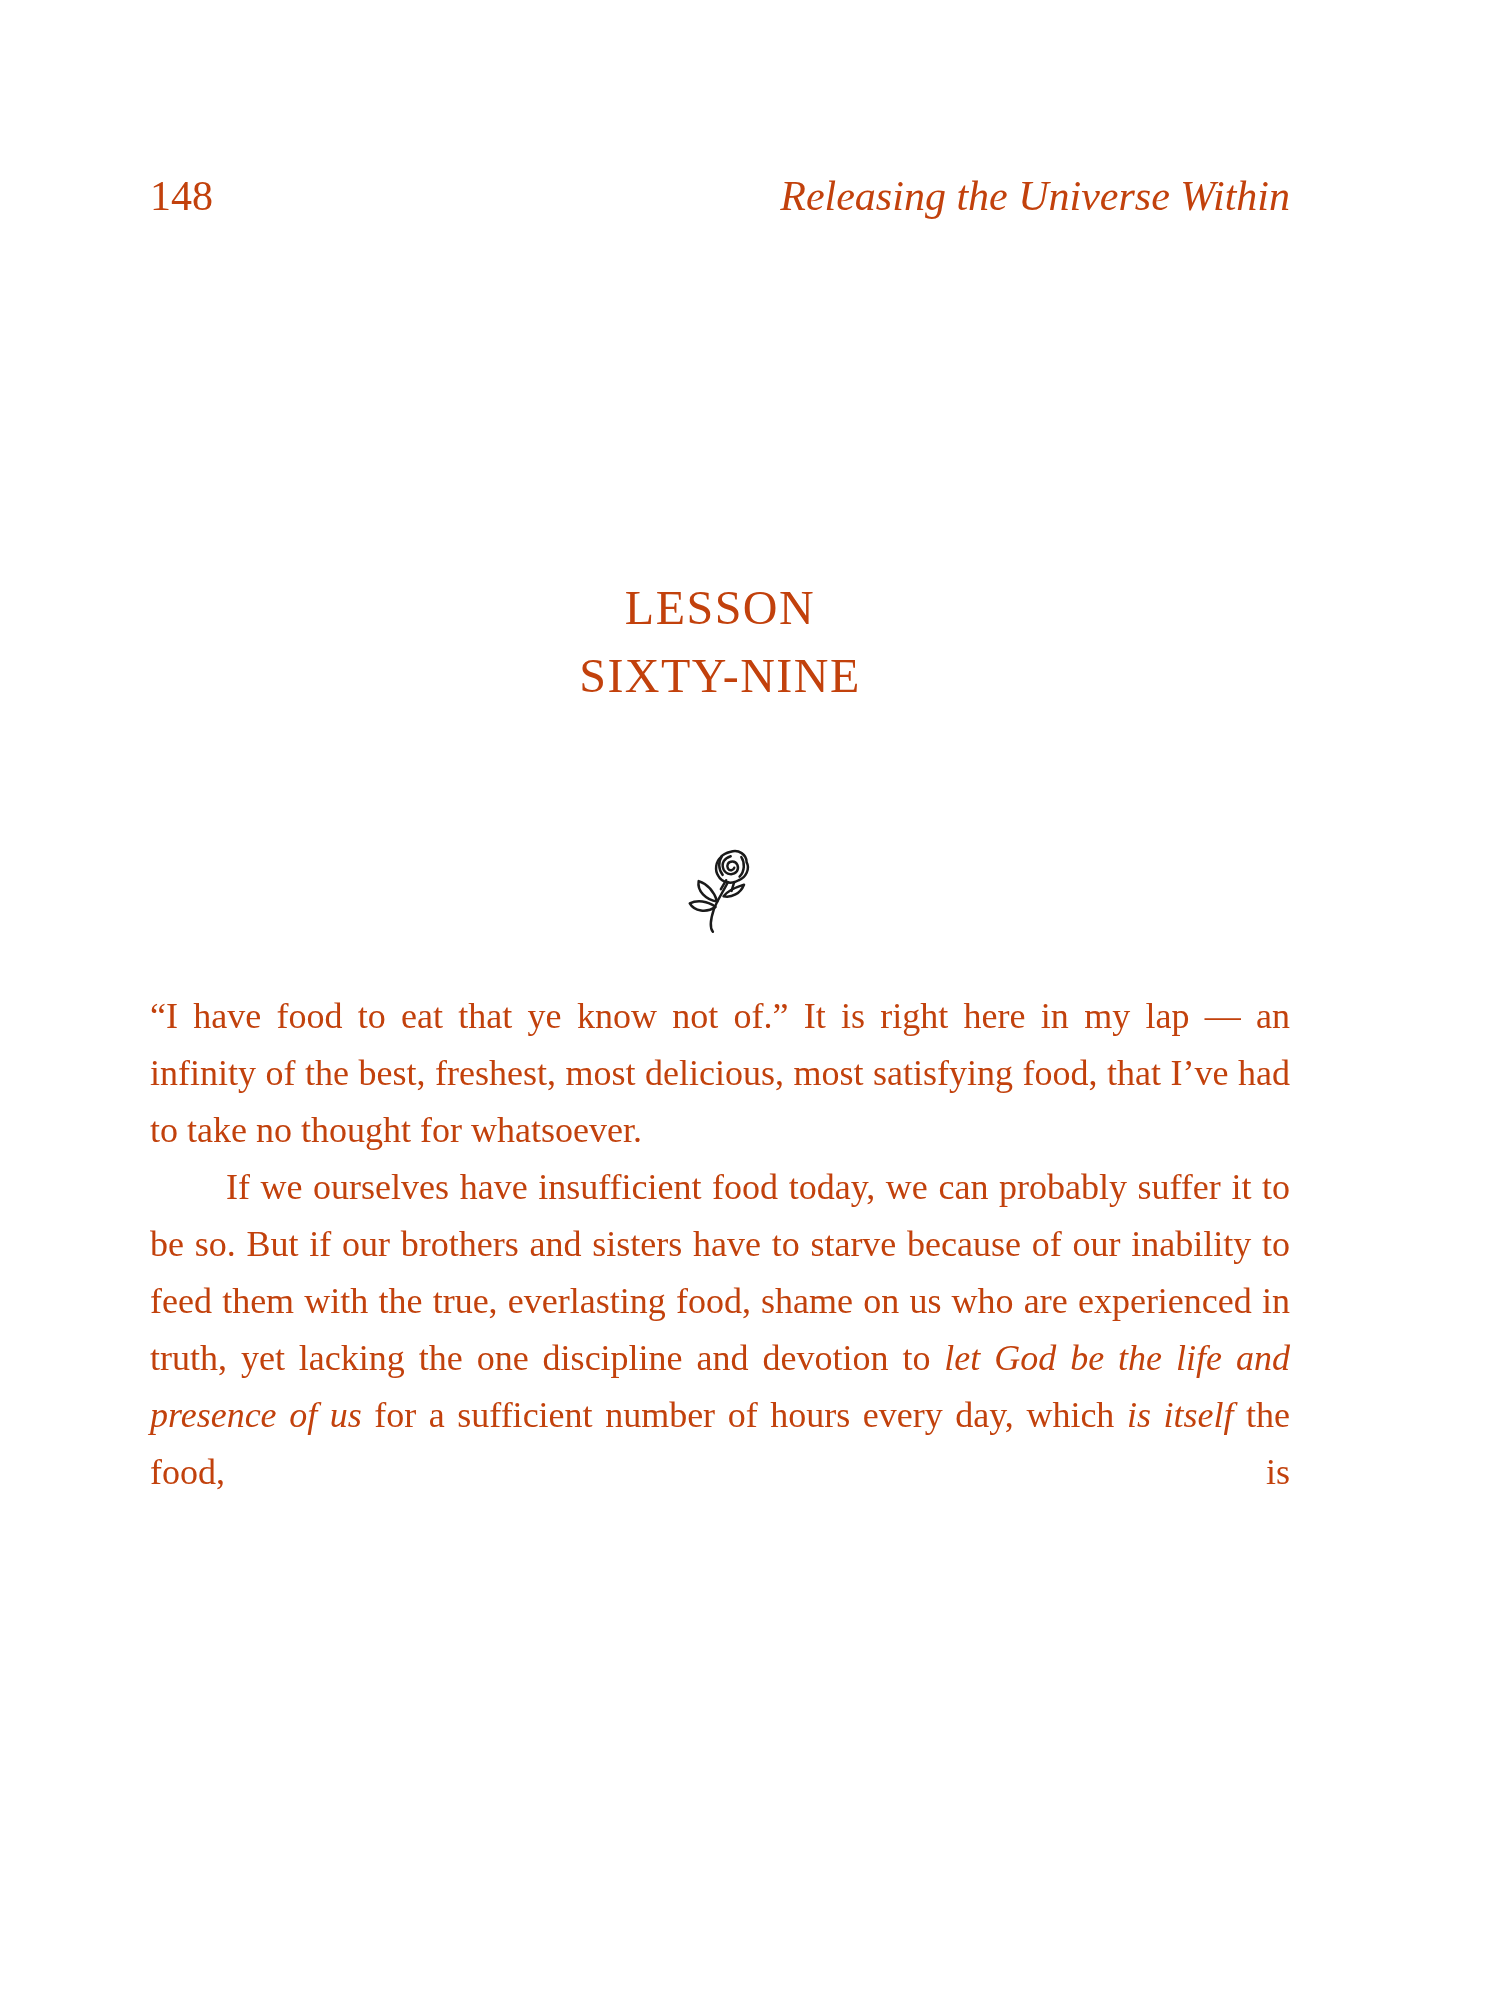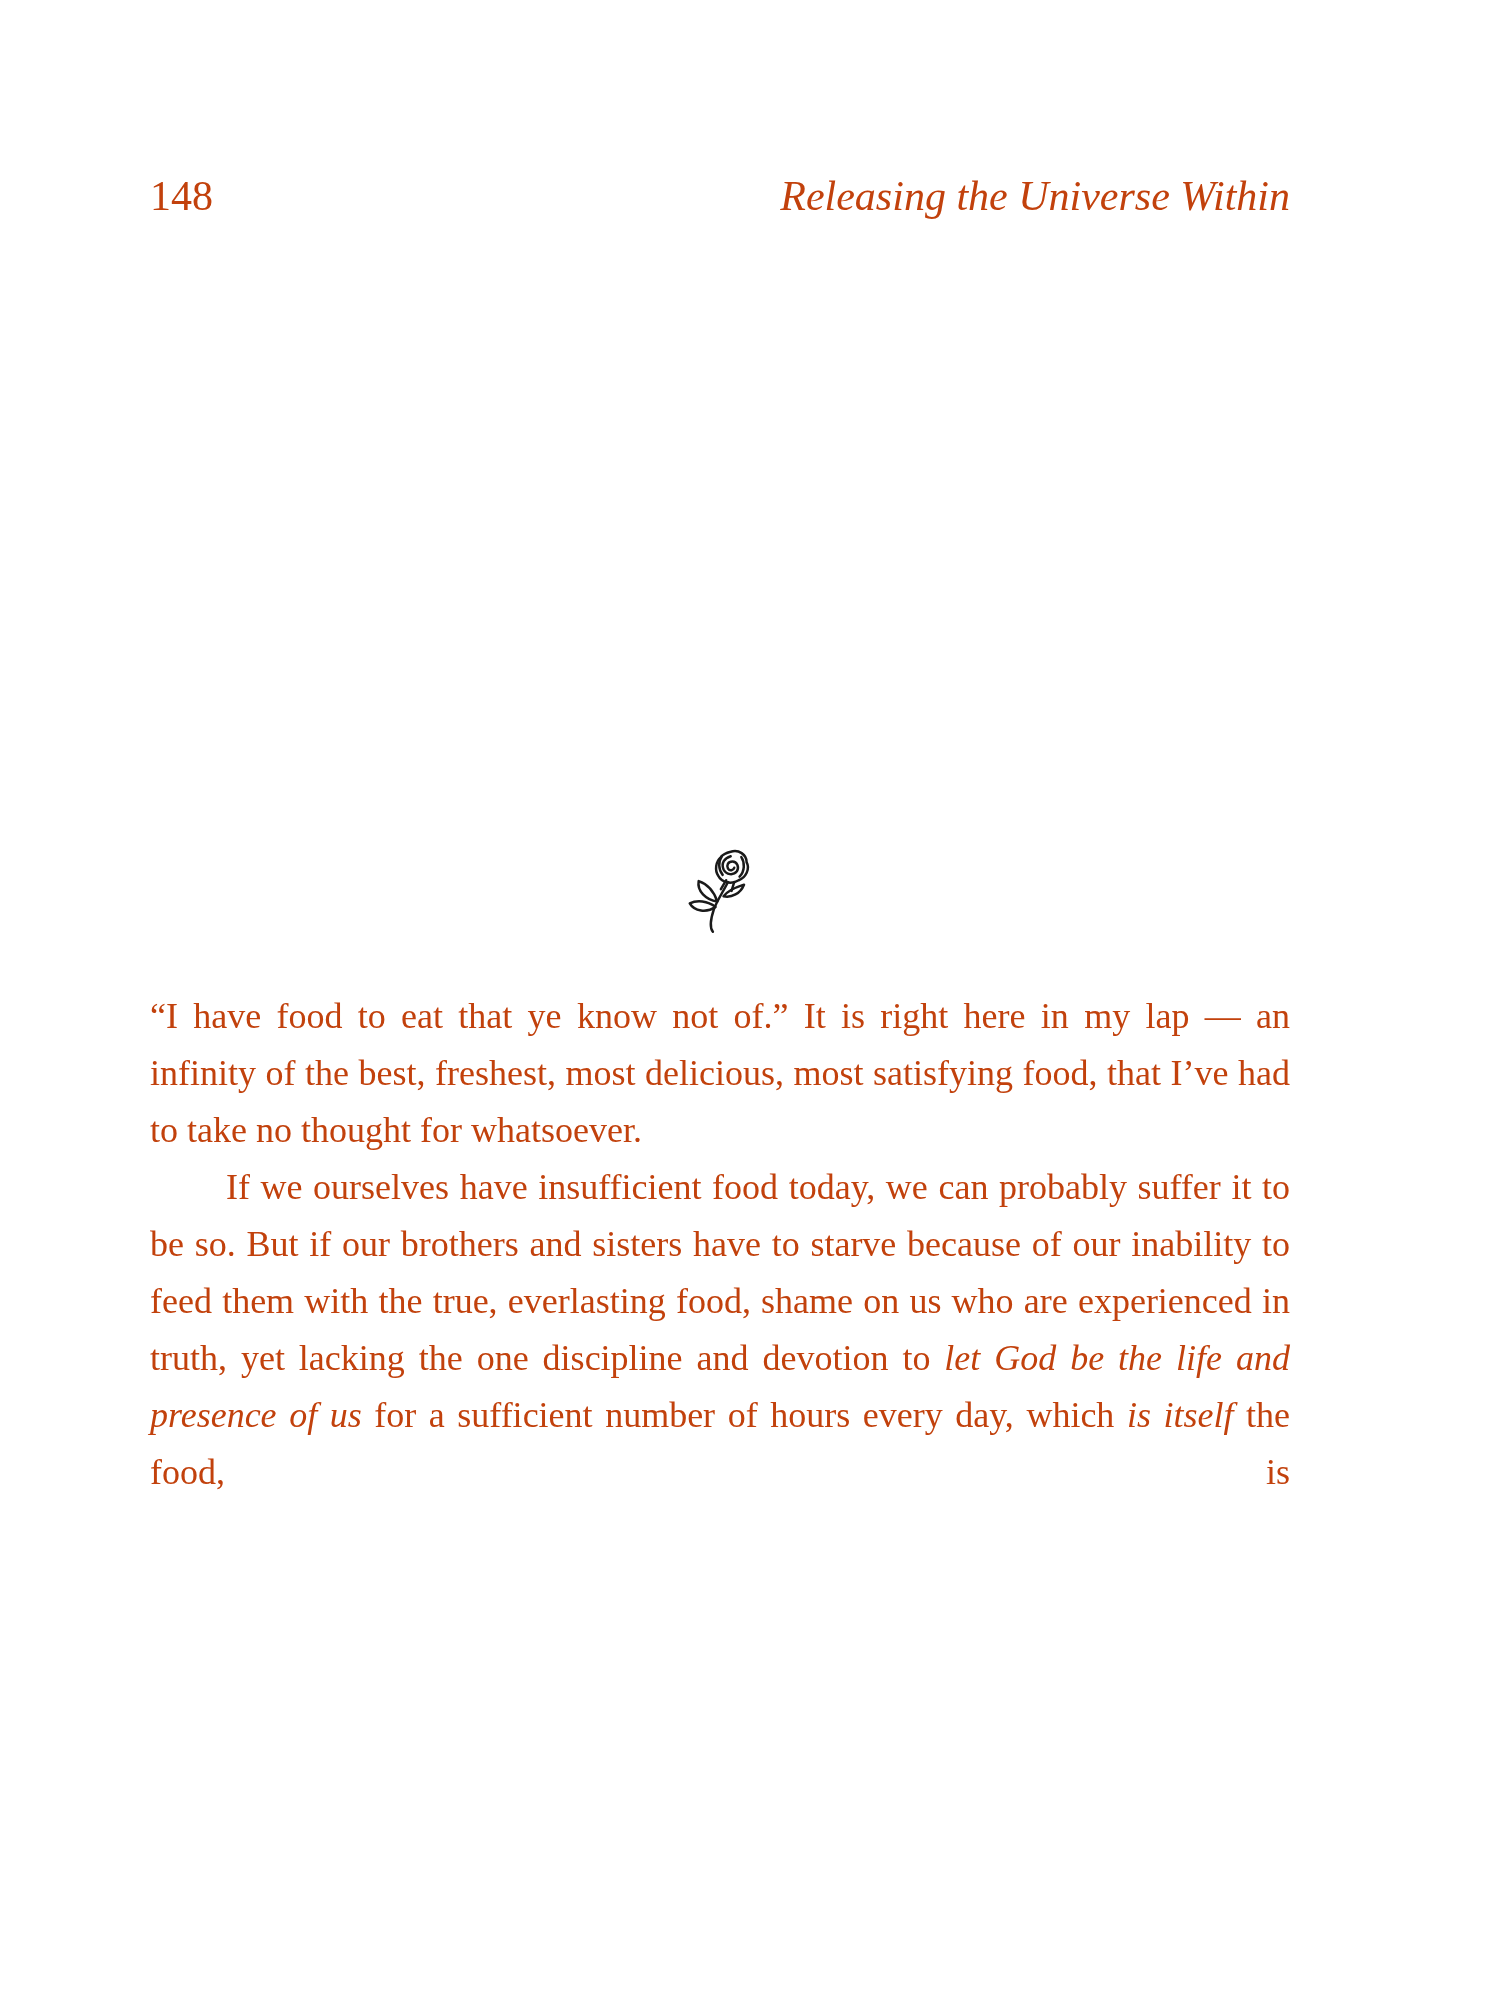--- a/index.html
+++ b/index.html
@@ -98,20 +98,22 @@
 <body>
 
 <div class="page">
 
   <div class="page-header">
     <span class="folio">148</span>
     <div class="running-title">Releasing the Universe Within</div>
   </div>
 
   <h1 class="lesson-heading">
+    <span class="heading-line">LESSON</span>
+    <span class="heading-line">SIXTY-NINE</span>
   </h1>
 
   <div class="ornament-wrap">
     <svg viewBox="0 0 90 100" fill="none" stroke="#1a1a1a" stroke-width="2.8" stroke-linecap="round" stroke-linejoin="round">
 
       <path d="M57 7 C66 4 75 10 75 19 C79 26 74 36 66 39 C58 44 47 42 43 34 C39 28 40 18 46 13 C49 9 53 8 57 7 Z"></path>
 
       <path d="M57 12 C50 14 46 20 49 27 C52 33 60 34 64 29 C67 24 64 18 59 18 C54 18 52 22 54 26 C56 29 60 28 61 25"></path>
 
       <path d="M47 12 C43 18 43 27 48 33"></path>

